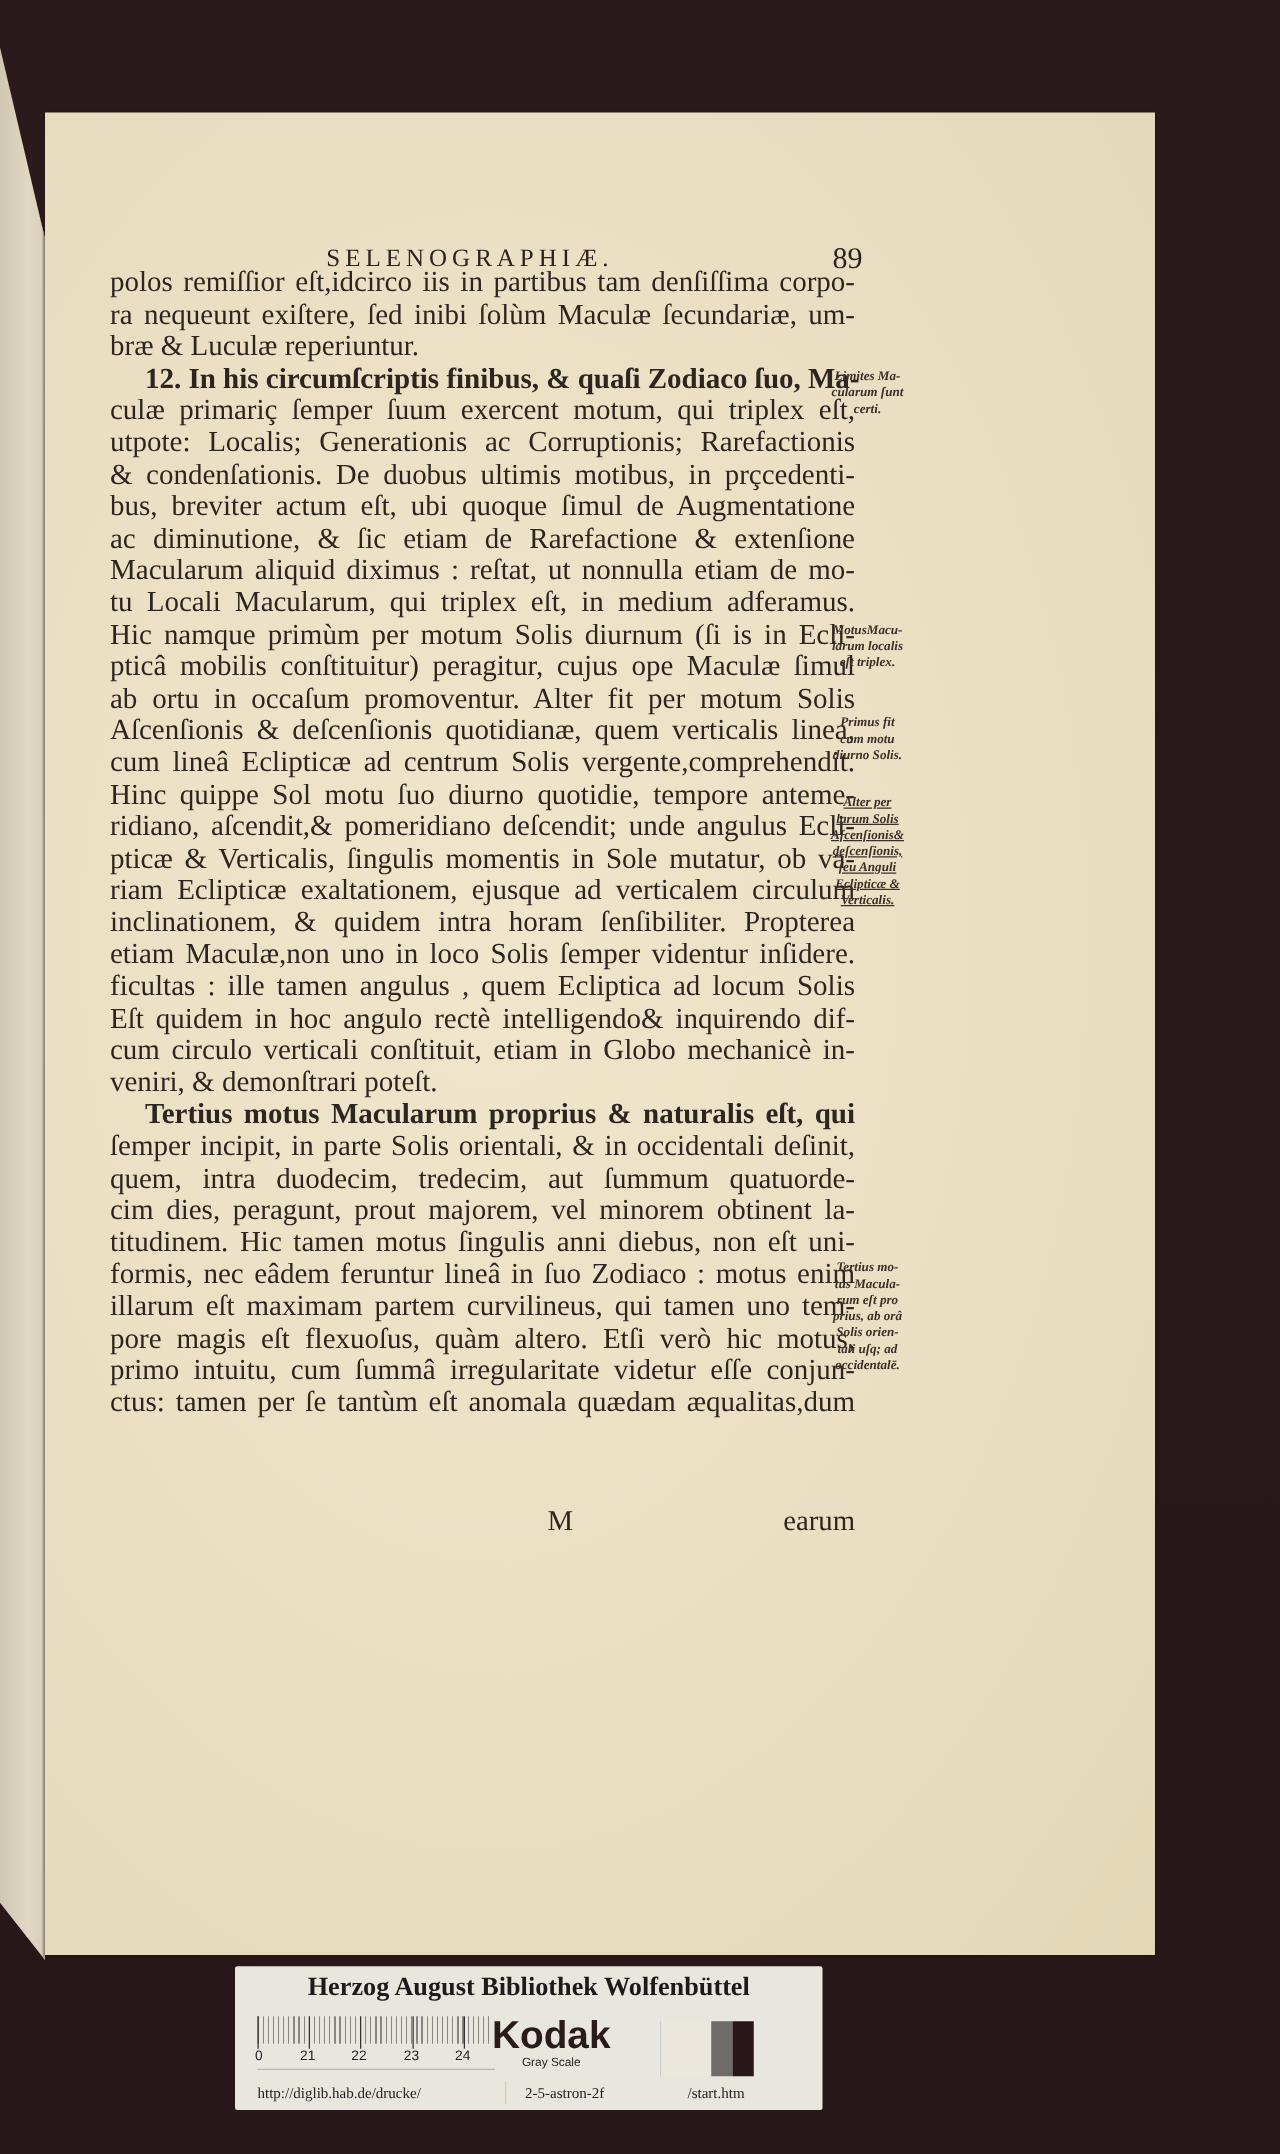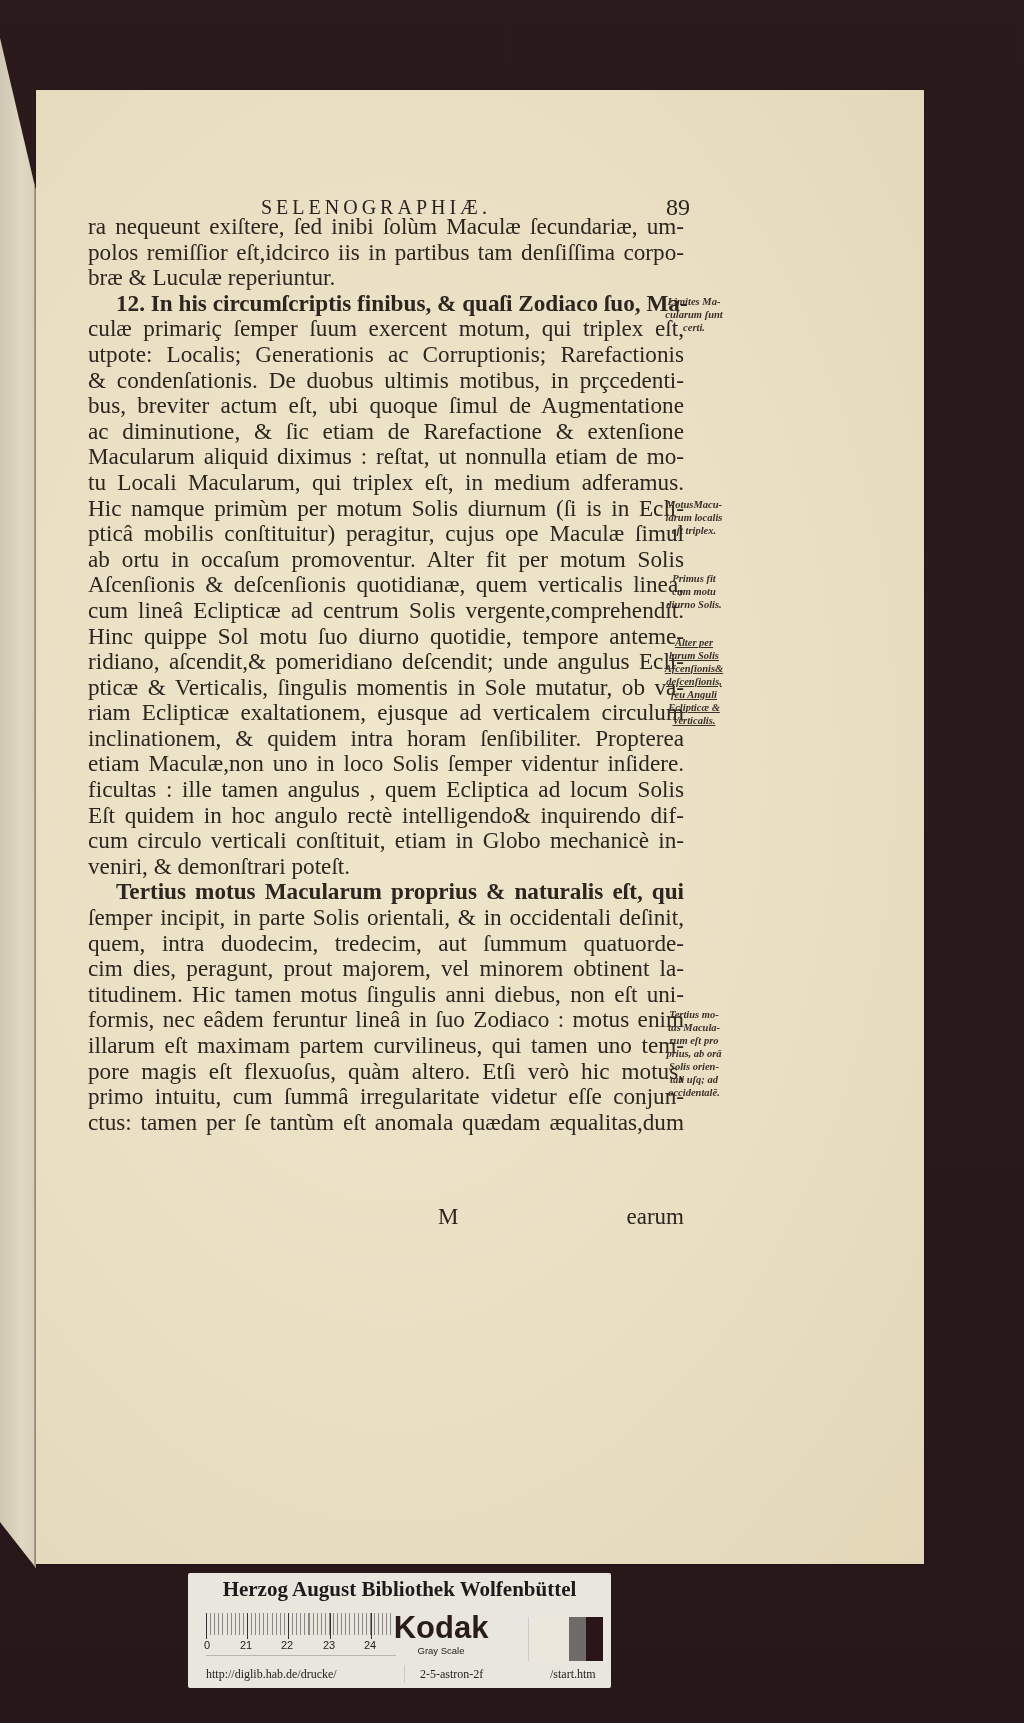--- a/index.html
+++ b/index.html
@@ -55,21 +55,21 @@
   .catchword { position:absolute; right:0; top:0; }
   .margin {
     position:absolute; left:620px; width:76px;
     font-family: "Liberation Serif", "DejaVu Serif", serif;
     font-style:italic; font-weight:bold; font-size:10.5px; line-height:13px;
     color:#3a302a; text-align:center;
   }
   .margin span { display:block; white-space:nowrap; }
   .label {
     position:absolute; left:188px; top:1573px; width:423px; height:115px;
-    background:#e9e6dd; border-radius:2px;
+    background:#e9e6dd; border-radius:2px;padding-left:47px;
   }
   .label-title {
     position:absolute; left:0; top:4px; width:100%; text-align:center;
     font-family:"Liberation Serif", serif; font-weight:bold; font-size:21px; color:#1b1b1b;
   }
   .ruler {
     position:absolute; left:18px; top:40px; width:190px; height:42px;
     border-bottom:1px solid #b9b6ae;
   }
   .ruler .ticks {
@@ -113,22 +113,22 @@
   <div class="crease"></div>
 </div>
 
 <div class="page">
   <div class="running-head">
     <span class="running-title">SELENOGRAPHIÆ.</span>
     <span class="page-number">89</span>
   </div>
 
   <div class="body-text" id="body-text">
+      <span class="line">polos remiſſior eſt,idcirco iis in partibus tam denſiſſima corpo-</span>
       <span class="line">ra nequeunt exiſtere, ſed inibi ſolùm Maculæ ſecundariæ, um-</span>
-      <span class="line">polos remiſſior eſt,idcirco iis in partibus tam denſiſſima corpo-</span>
       <span class="line last">bræ &amp; Luculæ reperiuntur.</span>
       <span class="line indent">12. In his circumſcriptis finibus, &amp; quaſi Zodiaco ſuo, Ma-</span>
       <span class="line">culæ primariç ſemper ſuum exercent motum, qui triplex eſt,</span>
       <span class="line">utpote: Localis; Generationis ac Corruptionis; Rarefactionis</span>
       <span class="line">&amp; condenſationis. De duobus ultimis motibus, in prçcedenti-</span>
       <span class="line">bus, breviter actum eſt, ubi quoque ſimul de Augmentatione</span>
       <span class="line">ac diminutione, &amp; ſic etiam de Rarefactione &amp; extenſione</span>
       <span class="line">Macularum aliquid diximus : reſtat, ut nonnulla etiam de mo-</span>
       <span class="line">tu Locali Macularum, qui triplex eſt, in medium adferamus.</span>
       <span class="line">Hic namque primùm per motum Solis diurnum (ſi is in Ecli-</span>

